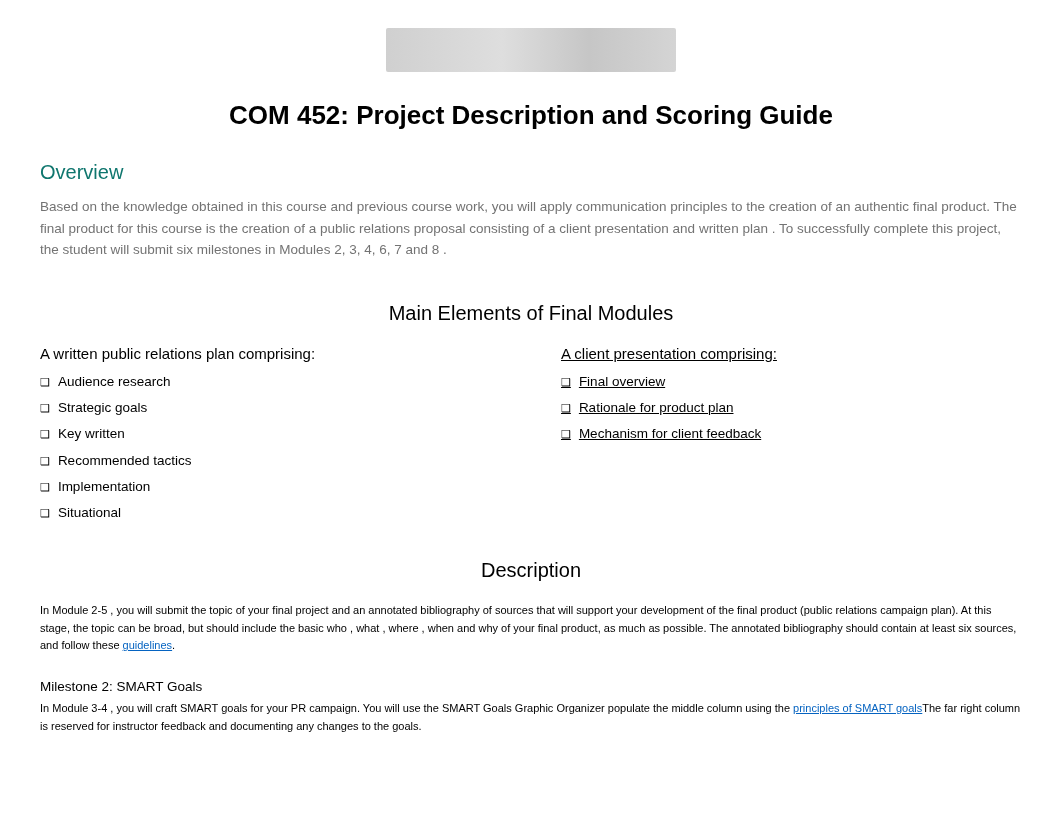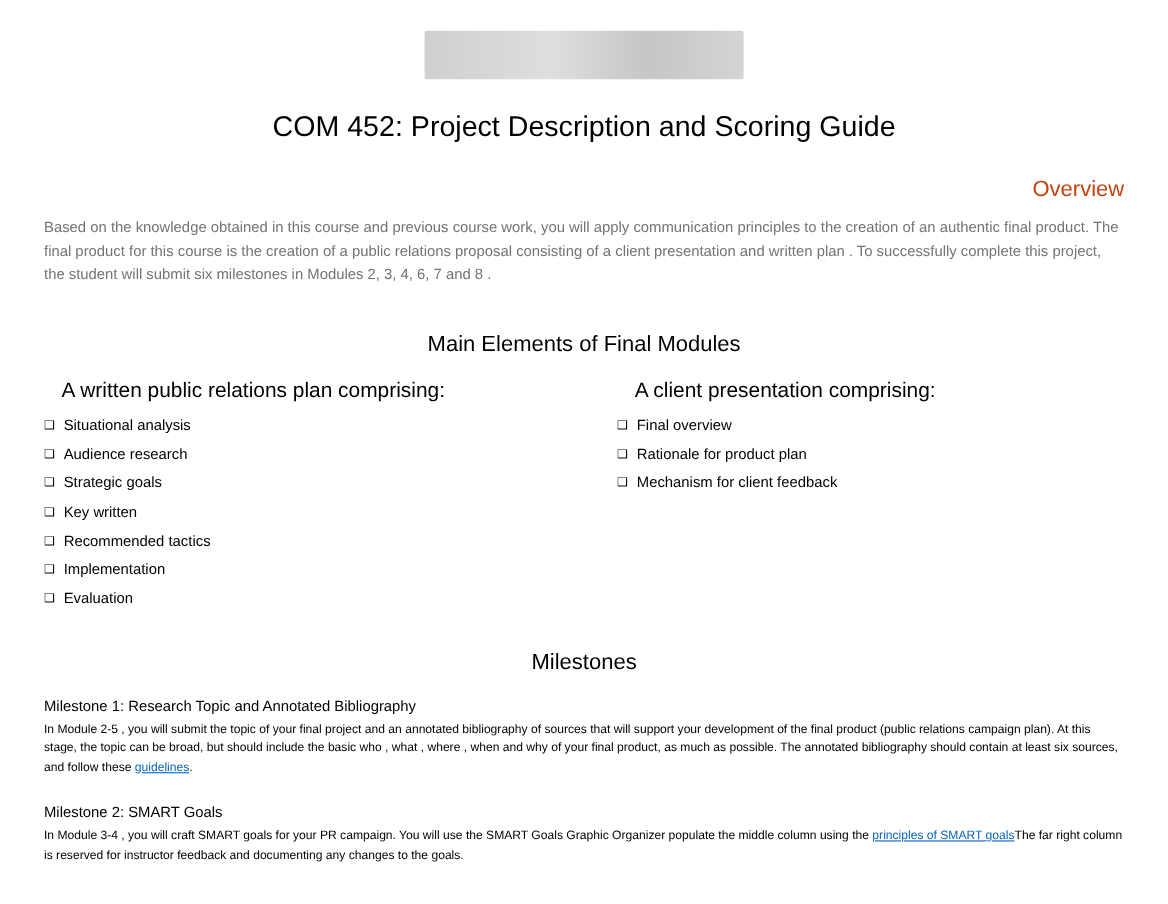--- a/index.html
+++ b/index.html
@@ -31,31 +31,31 @@
       width: 290px;
       height: 44px;
       background: linear-gradient(90deg, #b0b0b0 0%, #c8c8c8 40%, #a0a0a0 70%, #b8b8b8 100%);
       border-radius: 2px;
       opacity: 0.6;
     }
 
     .page-title {
       text-align: center;
       font-size: 26px;
-      font-weight: normal;
+      font-weight: bold;
       margin-bottom: 30px;
       color: #000;
     }
 
     .section-title {
-      text-align: right;
+      text-align: left;
       font-size: 20px;
       font-weight: normal;
       margin-bottom: 12px;
-      color: #c2410c;
+      color: #0f766e;
     }
 
     .overview-text {
       font-size: 13.5px;
       line-height: 1.6;
       margin-bottom: 30px;
       color: #737373;
     }
 
     .main-elements-section {
@@ -75,26 +75,26 @@
     }
 
     .column-left {
       flex: 1;
       padding-right: 20px;
     }
 
     .column-right {
       flex: 1;
       padding-left: 40px;
+      text-decoration: underline;
     }
 
     .column-header {
-      font-size: 19px;
+      font-size: 15px;
       margin-bottom: 10px;
-      margin-left: 16px;
     }
 
     .bullet-list {
       list-style: none;
       padding: 0;
     }
 
     .bullet-list li {
       display: flex;
       align-items: flex-start;
@@ -165,39 +165,36 @@
 <div class="divider"></div>
 
 <div class="main-elements-section">
   <h2 class="main-elements-title">Main Elements of Final Modules</h2>
   <div class="two-columns">
 
     <div class="column-left">
       <div class="column-header">A written public relations plan   comprising:</div>
       <ul class="bullet-list">
         <li>
-            <span>Situational analysis</span>
-          </li>
-        <li>
             <span>Audience research</span>
           </li>
         <li>
             <span>Strategic goals</span>
           </li>
         <li>
             <span>Key written</span>
           </li>
         <li>
             <span>Recommended tactics</span>
           </li>
         <li>
             <span>Implementation</span>
           </li>
         <li>
-            <span>Evaluation</span>
+            <span>Situational</span>
           </li>
       </ul>
     </div>
 
     <div class="column-right">
       <div class="column-header">A client presentation   comprising:</div>
       <ul class="bullet-list">
         <li>
             <span>Final overview</span>
           </li>
@@ -206,24 +203,23 @@
           </li>
         <li>
             <span>Mechanism for client feedback</span>
           </li>
       </ul>
     </div>
   </div>
 </div>
 
 <div class="milestones-section">
-  <h2 class="milestones-title">Milestones</h2>
+  <h2 class="milestones-title">Description</h2>
 
   <div class="milestone-block">
-    <div class="milestone-heading">Milestone 1:  Research Topic and Annotated Bibliography</div>
     <p class="milestone-text">
       In Module 2-5 , you will submit the topic  of your final project and an annotated bibliography   of sources that will support your development of the final product (public relations campaign plan). At this stage, the topic can be broad, but should include the basic   who , what ,  where ,  when  and  why  of your final product, as much as possible. The annotated bibliography should contain at least   six sources, and follow these  <a class="link-text" href="#">guidelines</a>.
     </p>
   </div>
 
   <div class="milestone-block">
     <div class="milestone-heading">Milestone 2:  SMART Goals</div>
     <p class="milestone-text">
       In Module 3-4 , you will craft SMART goals for your PR campaign. You will use the SMART Goals Graphic Organizer populate the middle column using the <a class="link-text" href="#">principles of SMART goals</a>The far right column is reserved for instructor feedback and documenting any changes to the goals.
     </p>

